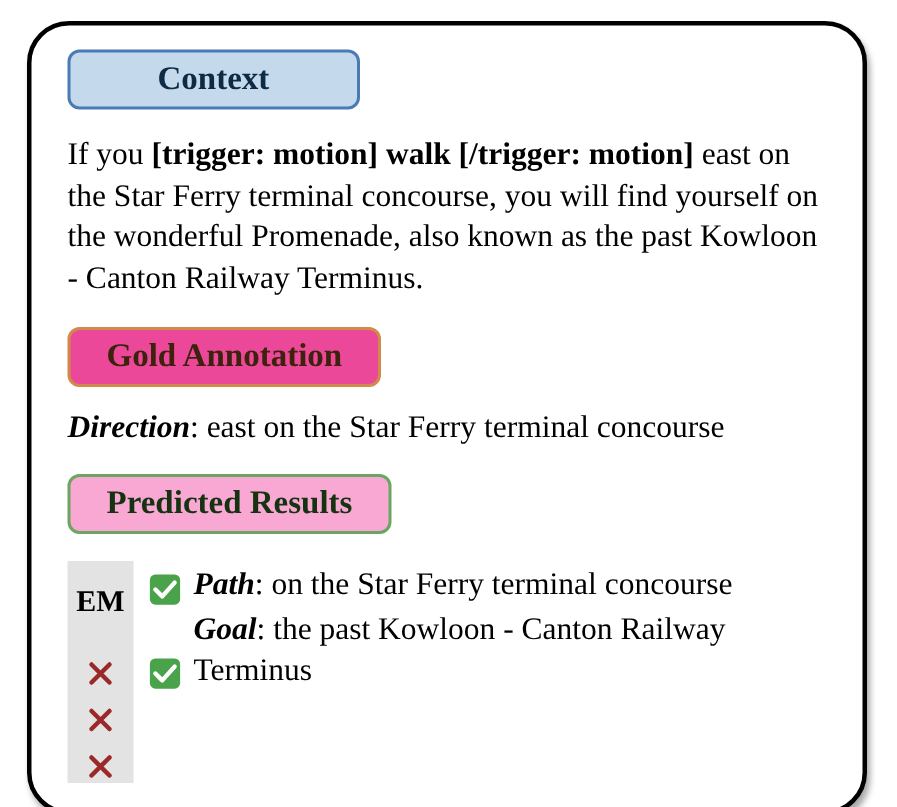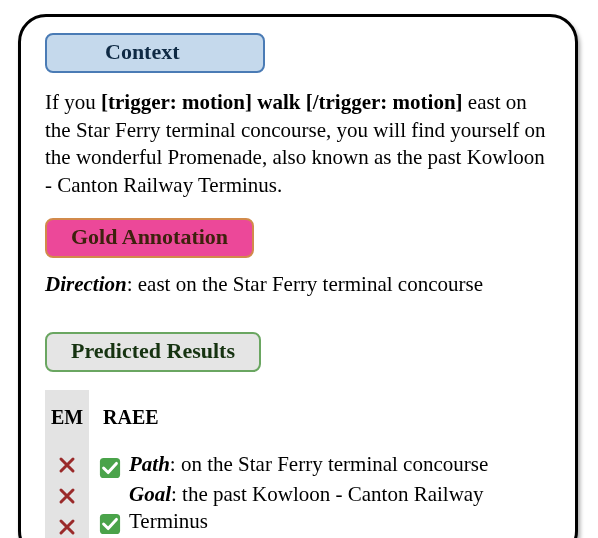--- a/index.html
+++ b/index.html
@@ -30,47 +30,47 @@
     font-weight: bold;
     font-size: 22px;
     font-family: "Times New Roman", Times, serif;
     margin: 2px 0 10px 0;
   }
   .head-context {
     border-color: #4a7bb5;
     background: #c5d9ec;
     color: #0f2a44;
     padding-left: 58px;
-    padding-right: 83px;
+    padding-right: 58px;
   }
   .head-gold {
     border-color: #d28a4b;
     background: #ec4899;
     color: #3d220d;
   }
   .head-pred {
     border-color: #6aa661;
-    background: #e5e5e5;
+    background: #f9a8d4;
     color: #163311;
   }
   .paragraph {
     font-size: 21px;
     line-height: 1.32;
     color: #000;
     margin: 6px 0 16px 0;
     font-family: "Times New Roman", Times, serif;
   }
   .bold { font-weight: bold; text-align: center; }
   .label-row {
     font-size: 21px;
     line-height: 1.35;
     margin: 2px 0;
   }
   .kv-key { font-style: italic; font-weight: bold; }
-  .gold-block { margin-bottom: 32px; }
+  .gold-block { margin-bottom: 16px; }
   .pred-section { margin-top: 2px; }
   .table {
     display: flex;
     gap: 10px;
     margin-top: 8px;
   }
   .col {
     display: flex;
     flex-direction: column;
     align-items: center;
@@ -139,21 +139,20 @@
             </span>
             <span class="mark cross">
               <svg viewBox="0 0 24 24">
                   <path d="M4 4 L20 20 M20 4 L4 20" stroke="#9a2a2a" stroke-width="4" stroke-linecap="round" fill="none"></path>
                 </svg>
             </span>
           </div>
         </div>
 
         <div class="col col-raee">
-          <div class="col-head">RAEE</div>
           <div class="raee-rows">
             <div class="raee-row">
               <span class="mark check">
                 <svg viewBox="0 0 24 24">
                     <rect x="1" y="1" width="22" height="22" rx="4" fill="#4aa34a"></rect>
                     <path d="M5 12 L10 17 L19 7" stroke="#fff" stroke-width="3.2" fill="none" stroke-linecap="round" stroke-linejoin="round"></path>
                   </svg>
               </span>
               <div class="text">
                 <span class="kv-key">Path</span><span>: on the Star Ferry terminal concourse</span>

